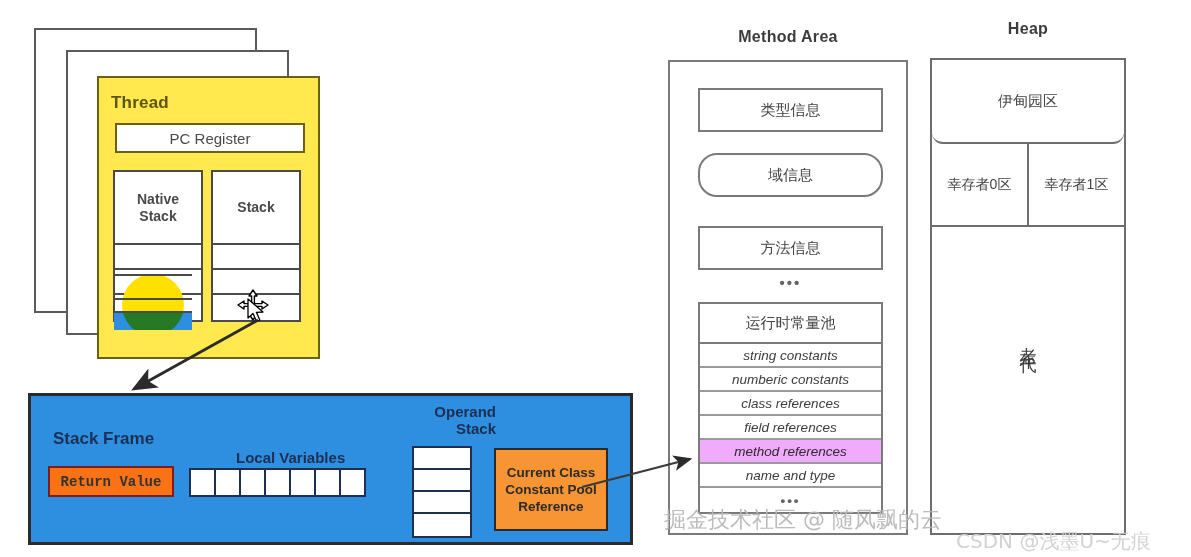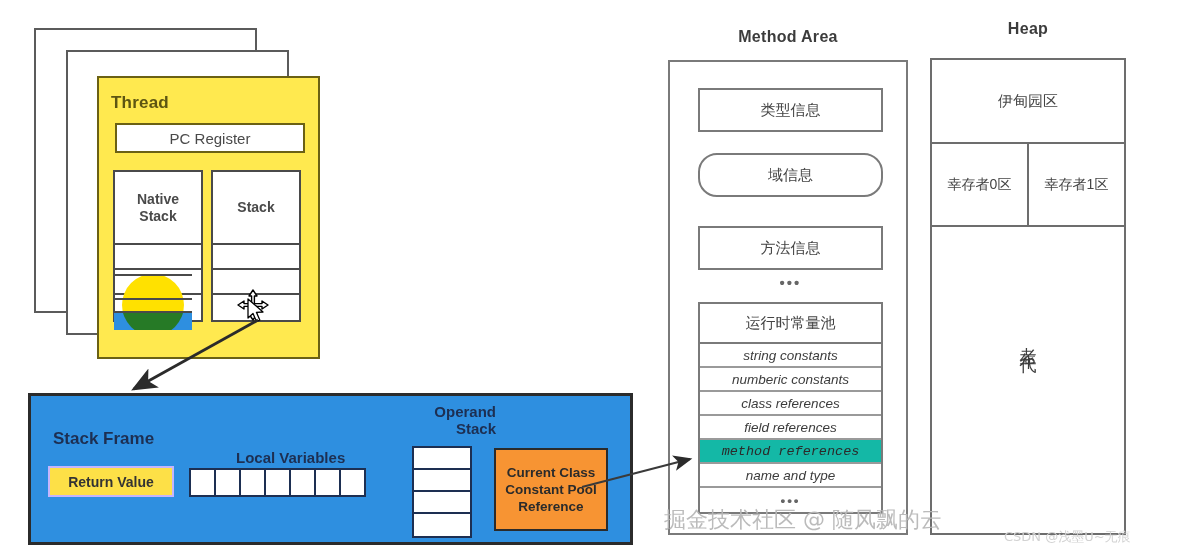--- a/index.html
+++ b/index.html
@@ -122,24 +122,24 @@
     border: 3px solid #2b2b2b;
     box-sizing: border-box;
   }
   #stack-frame-title {
     position: absolute; left: 22px; top: 33px;
     font-size: 17px; font-weight: bold; color: #1d2f52;
   }
   #return-value {
     position: absolute; left: 17px; top: 70px;
     width: 126px; height: 31px;
-    background: #fde047; border: 2px solid #c4b5fd;
-    box-sizing: border-box;
-    display: flex; align-items: center; justify-content: center;
-    font-size: 14px; font-weight: bold; color: #333333;
+    background: #f97316; border: 2px solid #7f1d1d;
+    box-sizing: border-box;
+    display: flex; align-items: center; justify-content: center;
+    font-size: 14px; font-weight: bold; color: #333333; font-family: Liberation Mono, monospace;
   }
   #local-vars-label {
     position: absolute; left: 205px; top: 53px;
     font-size: 15px; font-weight: bold; color: #1d2f52;
   }
   #local-vars-row {
     position: absolute; left: 158px; top: 72px;
     display: flex;
   }
   .lv-cell {
@@ -230,21 +230,21 @@
   }
   .rcp-row {
     height: 24px;
     border-bottom: 2px solid #9a9a9a;
     display: flex; align-items: center; justify-content: center;
     font-size: 13.5px; color: #3c3c3c;
     font-style: italic;
     box-sizing: border-box;
   }
   .rcp-row:last-child { border-bottom: none; }
-  .rcp-row.highlight { background: #14b8a6; color: #2b2b2b; font-family: Liberation Mono, monospace; }
+  .rcp-row.highlight { background: #f0abfc; color: #2b2b2b; }
   .rcp-row.dots { font-style: normal; font-weight: bold; letter-spacing: 2px; color: #666; }
 
   
   #heap-title {
     position: absolute; left: 930px; top: 20px;
     width: 196px; text-align: center;
     font-size: 16px; font-weight: bold; color: #3c3c3c;
     letter-spacing: .3px;
   }
   #heap-box {
@@ -253,20 +253,21 @@
     border: 2px solid #6d6d6d;
     background: #ffffff;
     box-sizing: border-box;
   }
   #heap-eden {
     height: 84px;
     border-bottom: 2px solid #6d6d6d;
     display: flex; align-items: center; justify-content: center;
     font-size: 15px; color: #444444;
     box-sizing: border-box;
+    border-radius: 11px;
   }
   #heap-survivors {
     height: 83px;
     border-bottom: 2px solid #6d6d6d;
     display: flex;
     box-sizing: border-box;
   }
   .heap-surv {
     flex: 1;
     display: flex; align-items: center; justify-content: center;
@@ -292,22 +293,22 @@
 
   
   #wm-juejin {
     position: absolute; left: 664px; top: 505px;
     font-size: 22px; color: #b8b8b8;
     font-family: "DejaVu Sans", sans-serif;
     white-space: nowrap;
     opacity: .95;
   }
   #wm-csdn {
-    position: absolute; left: 1004px; top: 528px;
-    font-size: 13px; color: #d2d2d2;
+    position: absolute; left: 956px; top: 528px;
+    font-size: 20px; color: #d2d2d2;
     font-family: "DejaVu Sans", sans-serif;
     white-space: nowrap;
   }
 </style>
 </head>
 <body>
 
 <div id="canvas">
 
   <div class="card-back" id="card-back-1"></div>

